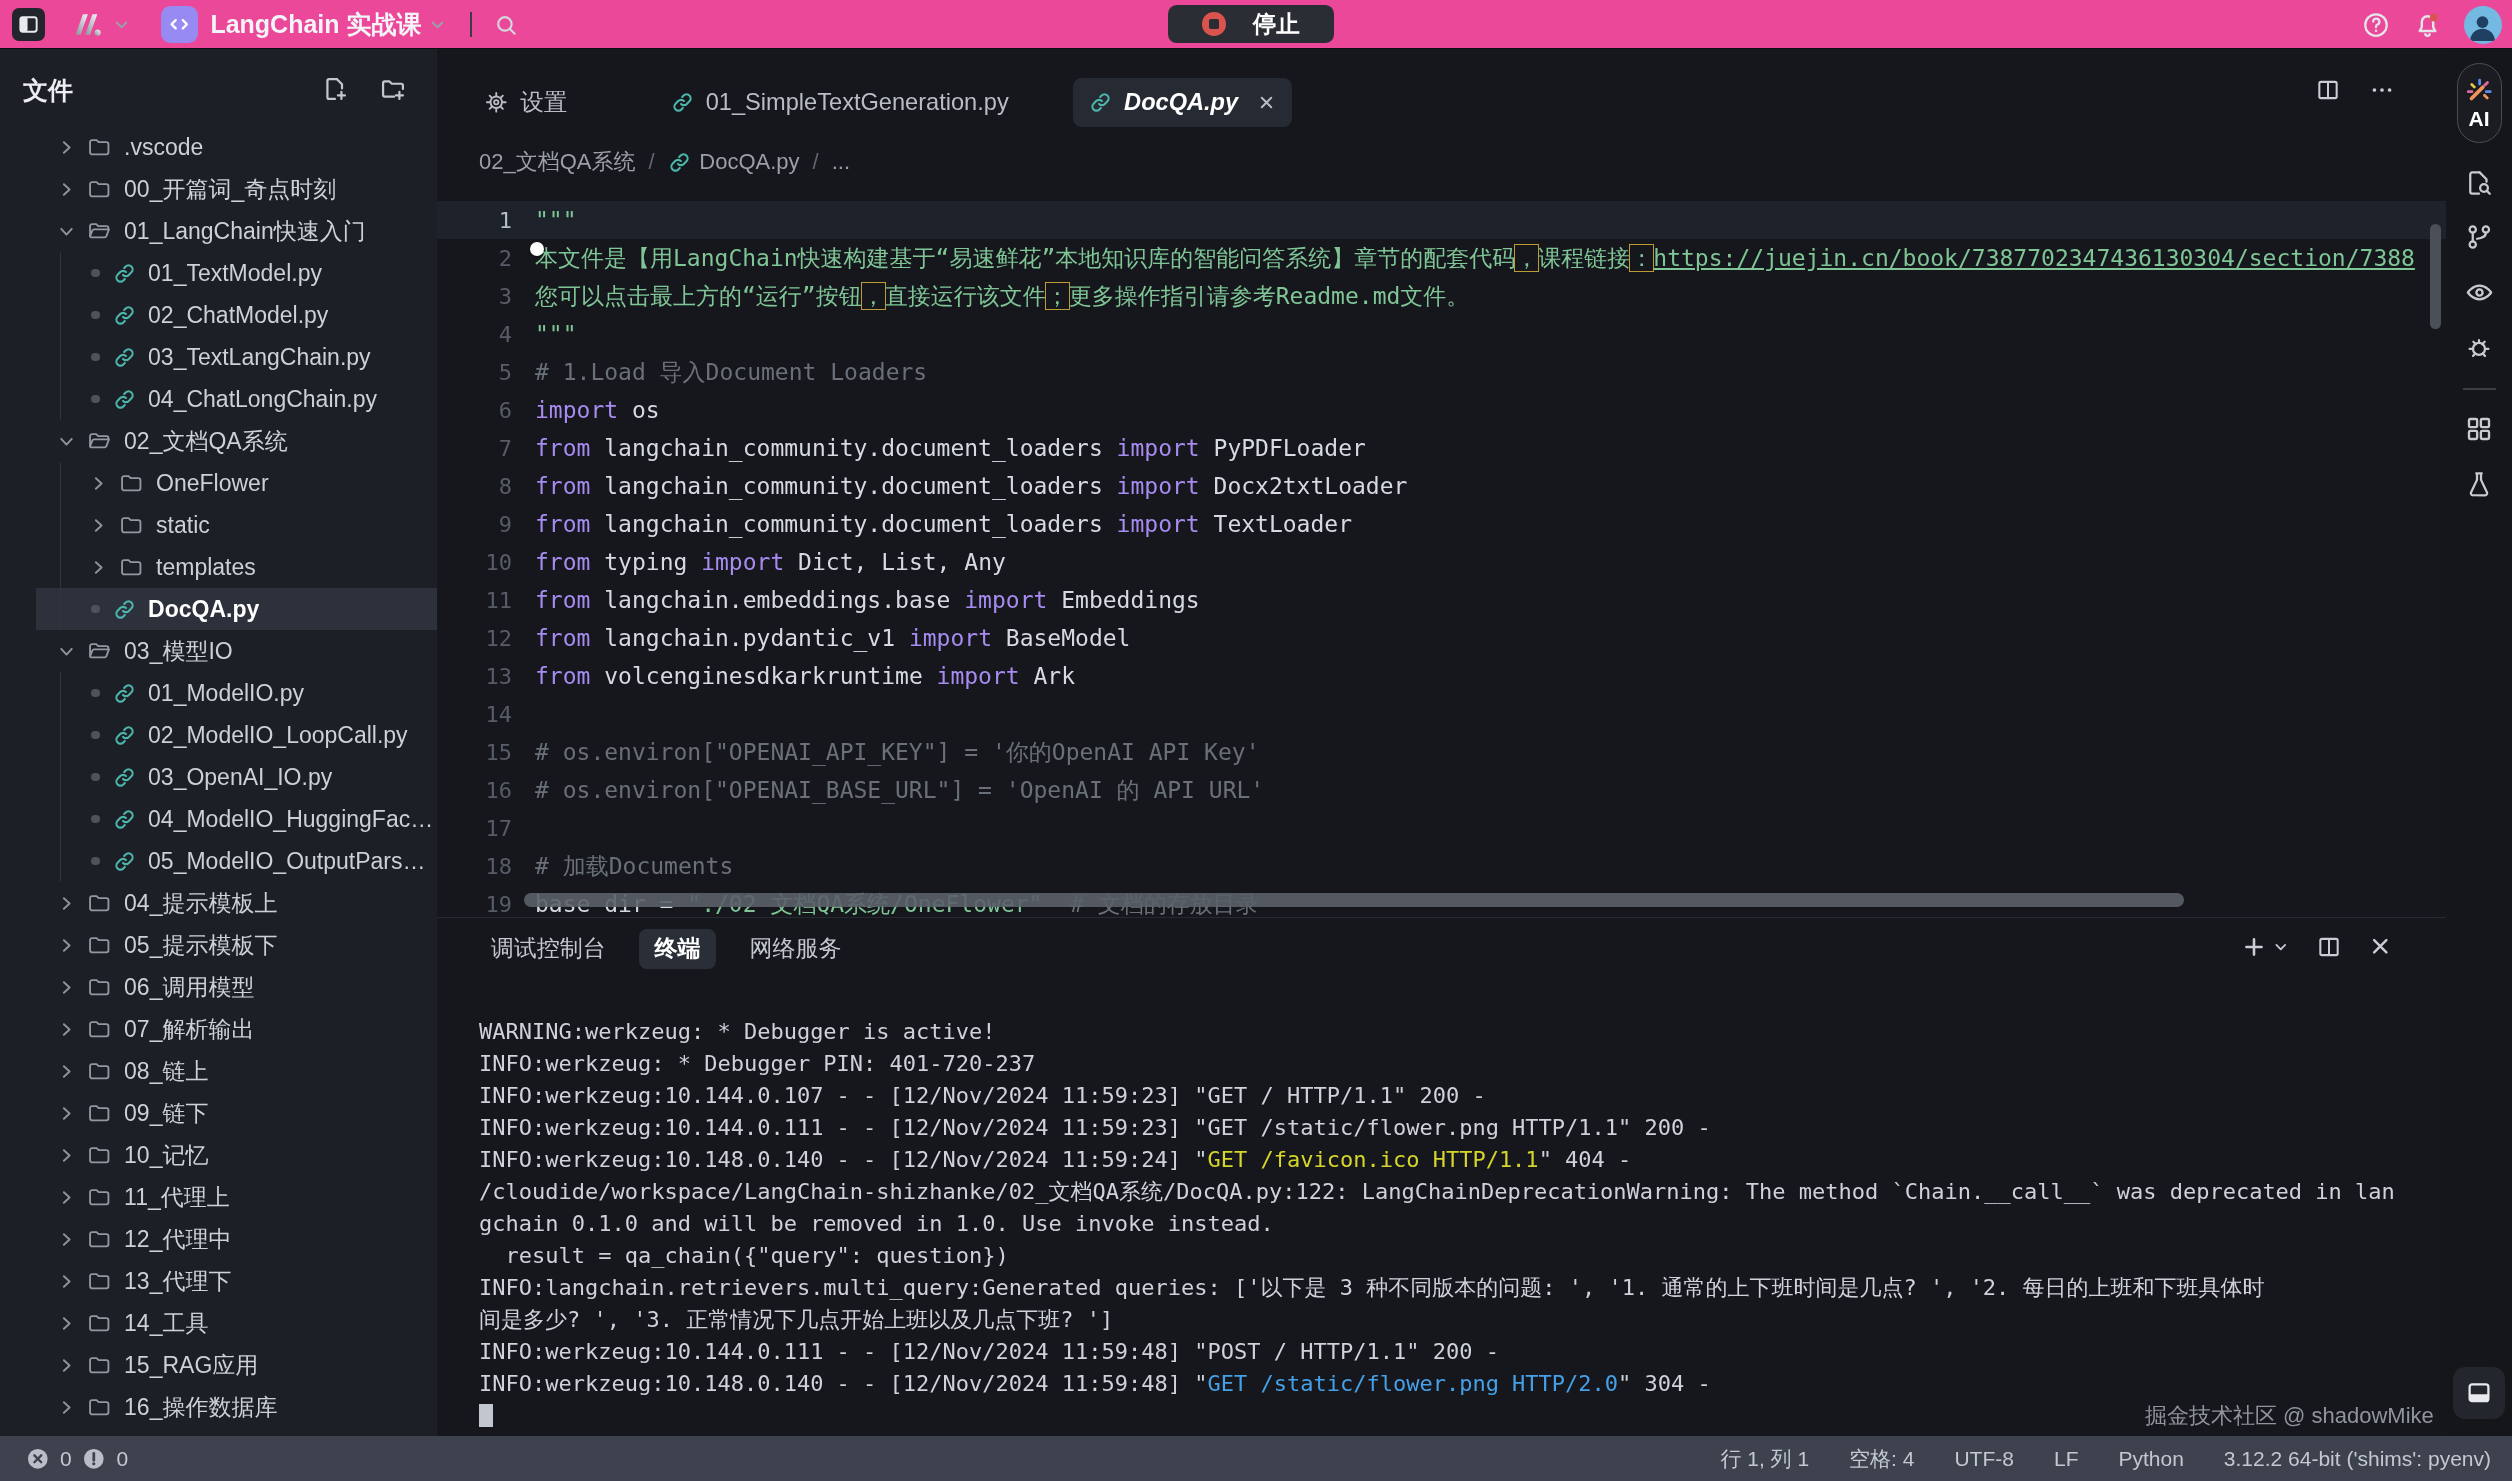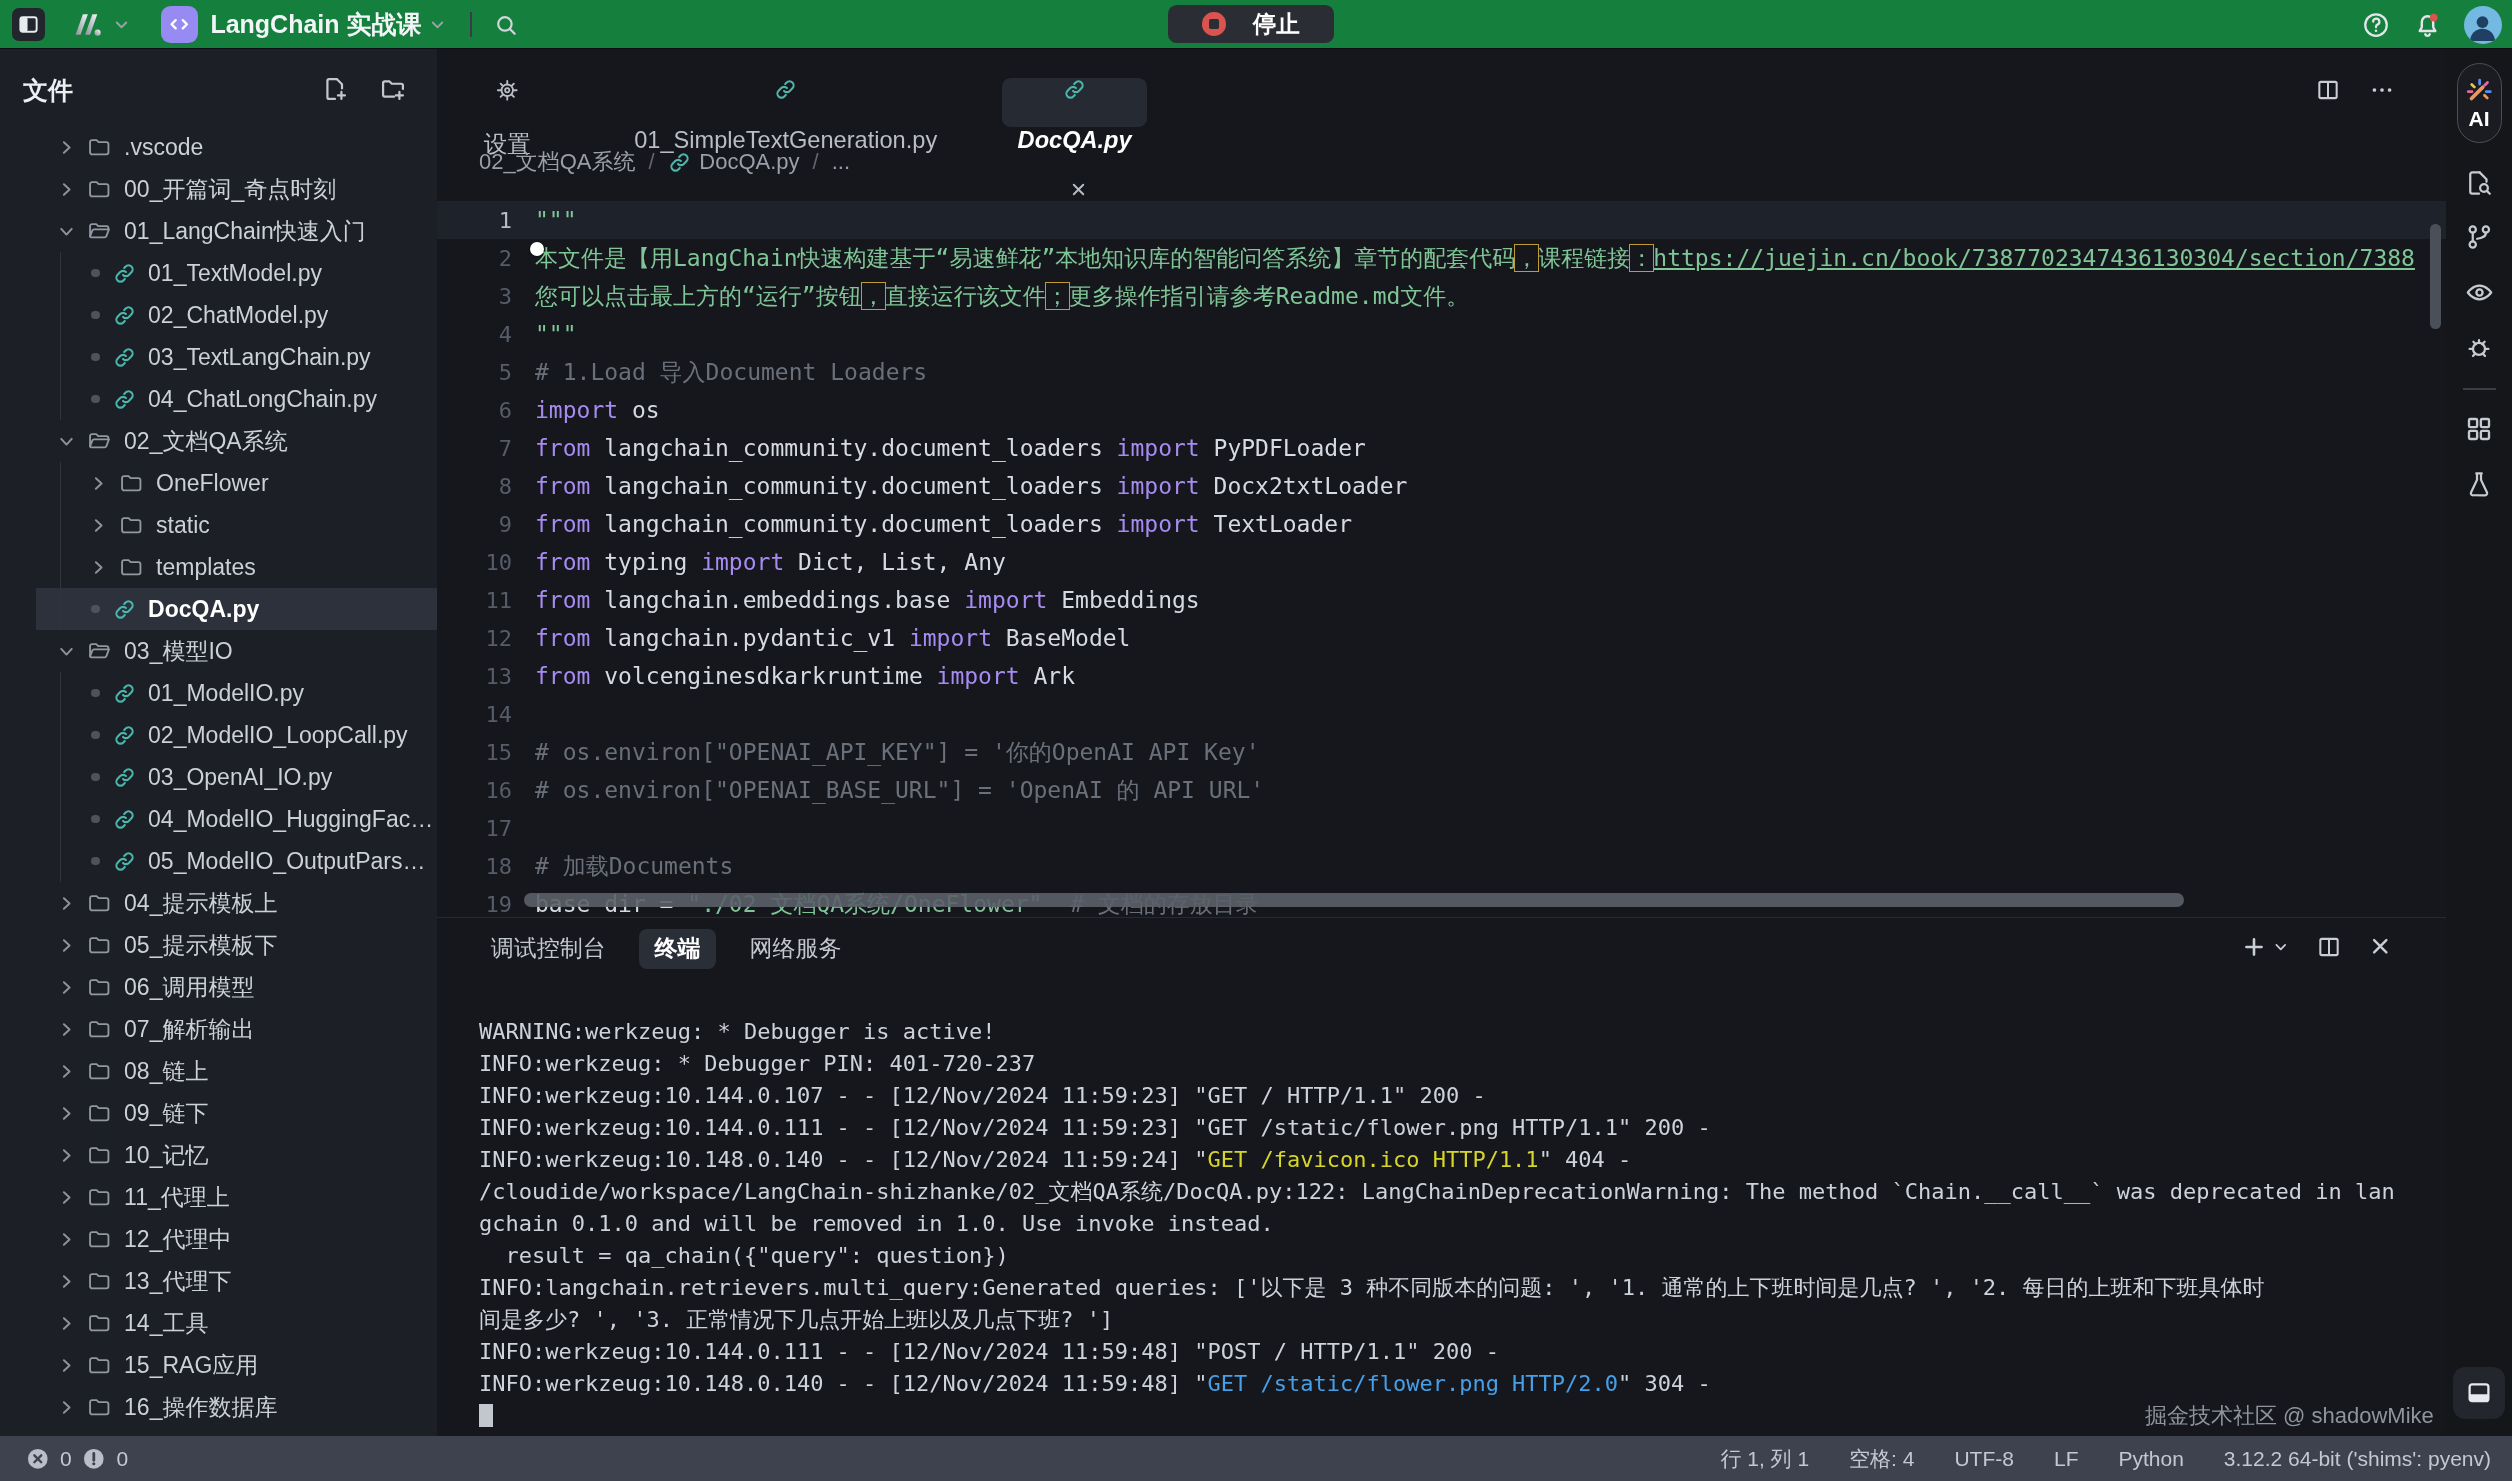--- a/index.html
+++ b/index.html
@@ -1,21 +1,21 @@
 <!DOCTYPE html>
 <html style="font-size:14px"><head>
 <meta charset="utf-8">
 <style>
   * { margin:0; padding:0; box-sizing:border-box; }
   html,body { background:#0d0e11; }
   body { font-family:"Liberation Sans", sans-serif; }
   #root { position:relative; width:2512px; height:1481px; overflow:hidden; background:#15171c; color:#d6dae2; }
 
   
-  .topbar { position:absolute; left:0; top:0; width:2512px; height:49px; background:#15803d; border-bottom:0.9px solid #0c0d10; z-index:30; }
+  .topbar { position:absolute; left:0; top:0; width:2512px; height:49px; background:#ec4899; border-bottom:0.9px solid #0c0d10; z-index:30; }
   .tb-left { position:absolute; left:0; top:0; height:49px; display:flex; align-items:center; }
   .tb-toggle { margin-left:12.2px; width:33px; height:33px; display:flex; align-items:center; justify-content:center; color:#e8eaee; border-radius:7px; background:#23252c; }
   .tb-logo { margin-left:23px; width:37px; height:37px; display:flex; align-items:center; justify-content:center; }
   .tb-chev { margin-left:7px; color:#9aa0a8; }
   .ws-chip { margin-left:30px; width:37px; height:37px; border-radius:9.6px; background:#978af3; display:flex; align-items:center; justify-content:center; color:#fff; }
   .ws-title { margin-left:12.2px; font-size:25px; font-weight:700; color:#f2f4f7; }
   .tb-div { margin-left:23px; width:1.7px; height:24.5px; background:#3a3d45; }
   .tb-search { margin-left:21px; color:#d3d6dc; }
   .stop-btn { position:absolute; left:1168px; top:5.2px; width:166px; height:38px; background:#2a2d34; border-radius:8.7px; display:flex; align-items:center; justify-content:center; gap:27px; cursor:pointer; }
   .stop-ico { width:23.6px; height:23.6px; border-radius:50%; background:#d9534f; position:relative; }
@@ -49,21 +49,21 @@
   .activitybar { position:absolute; right:0; top:49px; width:66px; height:1387px; background:#14161a; z-index:10; display:flex; flex-direction:column; align-items:center; }
   .ai-pill { margin-top:14px; width:45px; height:80px; border:1.7px solid #4a4e56; border-radius:23.6px; background:#1a1c22; display:flex; flex-direction:column; align-items:center; justify-content:center; gap:1px; cursor:pointer; }
   .ai-label { font-size:21px; font-weight:700; color:#ffffff; }
   .ab-icon { margin-top:24.5px; color:#c6cad1; cursor:pointer; }
   .ab-divider { margin-top:26px; width:33px; height:1.7px; background:#3a3e46; }
   .panel-btn { position:absolute; left:7px; bottom:17.5px; width:52px; height:52px; border-radius:12.2px; background:#23262d; display:flex; align-items:center; justify-content:center; cursor:pointer; }
 
   
   .editor { position:absolute; left:437px; top:49px; width:2009px; height:1387px; background:#15171c; }
   .tabbar { position:absolute; left:0; top:19px; height:68px; width:100%; display:flex; align-items:center; }
-  .tab { display:flex; align-items:center; gap:26px; height:49px; padding:0 15.7px; font-size:23.6px; color:#b9bdc5; border-radius:8.7px; cursor:pointer; white-space:nowrap;flex-direction:column; }
+  .tab { display:flex; align-items:center; gap:12px; height:49px; padding:0 15.7px; font-size:23.6px; color:#b9bdc5; border-radius:8.7px; cursor:pointer; white-space:nowrap; }
   .tab .ic { color:#b9bdc5; }
   .tab .ic.chain { color:#4db6ac; }
   .tab.t0 { margin-left:31px; }
   .tab.t1 { margin-left:72px; }
   .tab.t2 { margin-left:49px; }
   .tab.active { background:#262a33; color:#ffffff; }
   .tab.active .tab-label { font-style:italic; font-weight:700; }
   .tab-close { margin-left:7px; color:#c6cad1; }
   .tab-actions { position:absolute; right:51px; top:28px; display:flex; gap:28px; color:#c9cdd4; }
 

